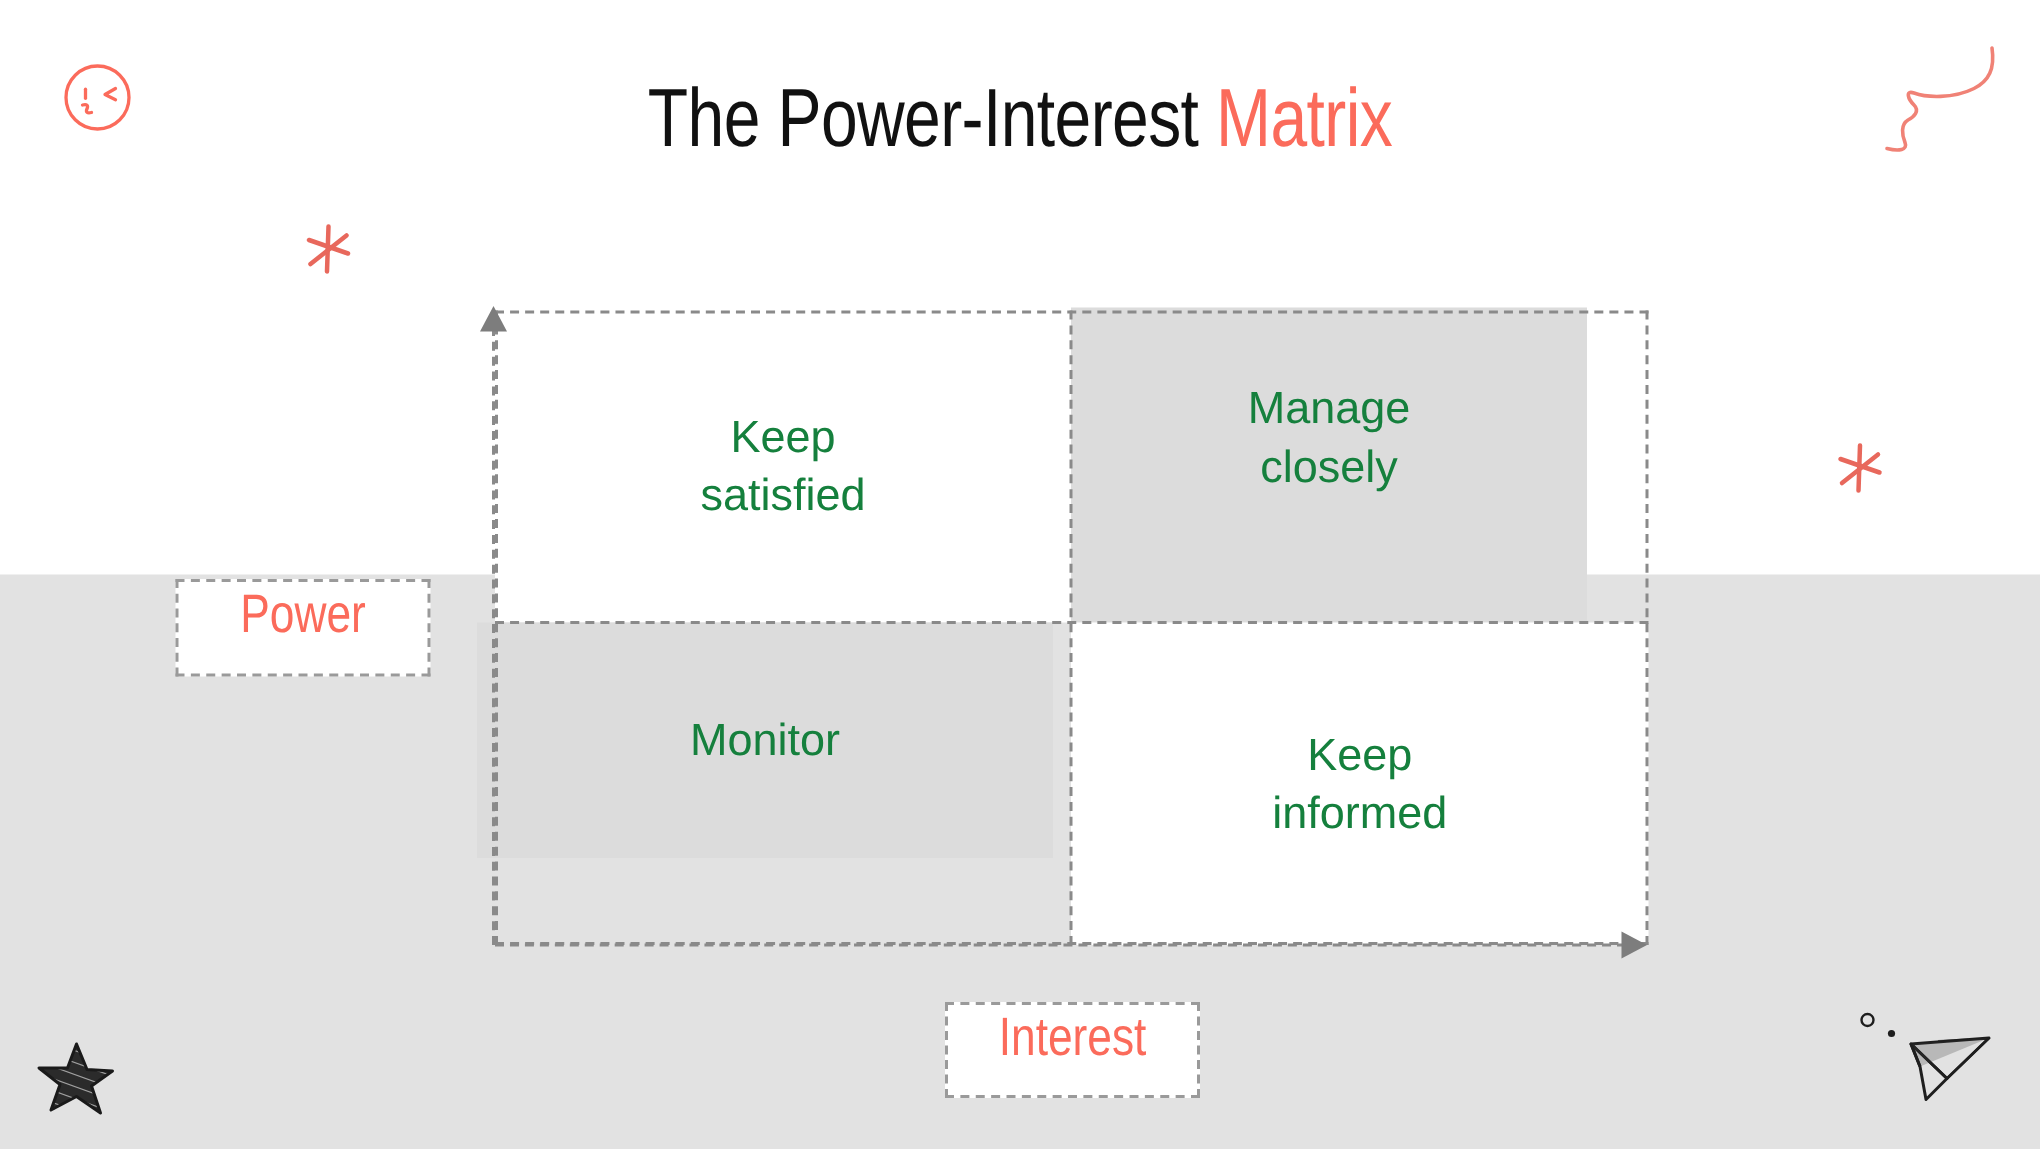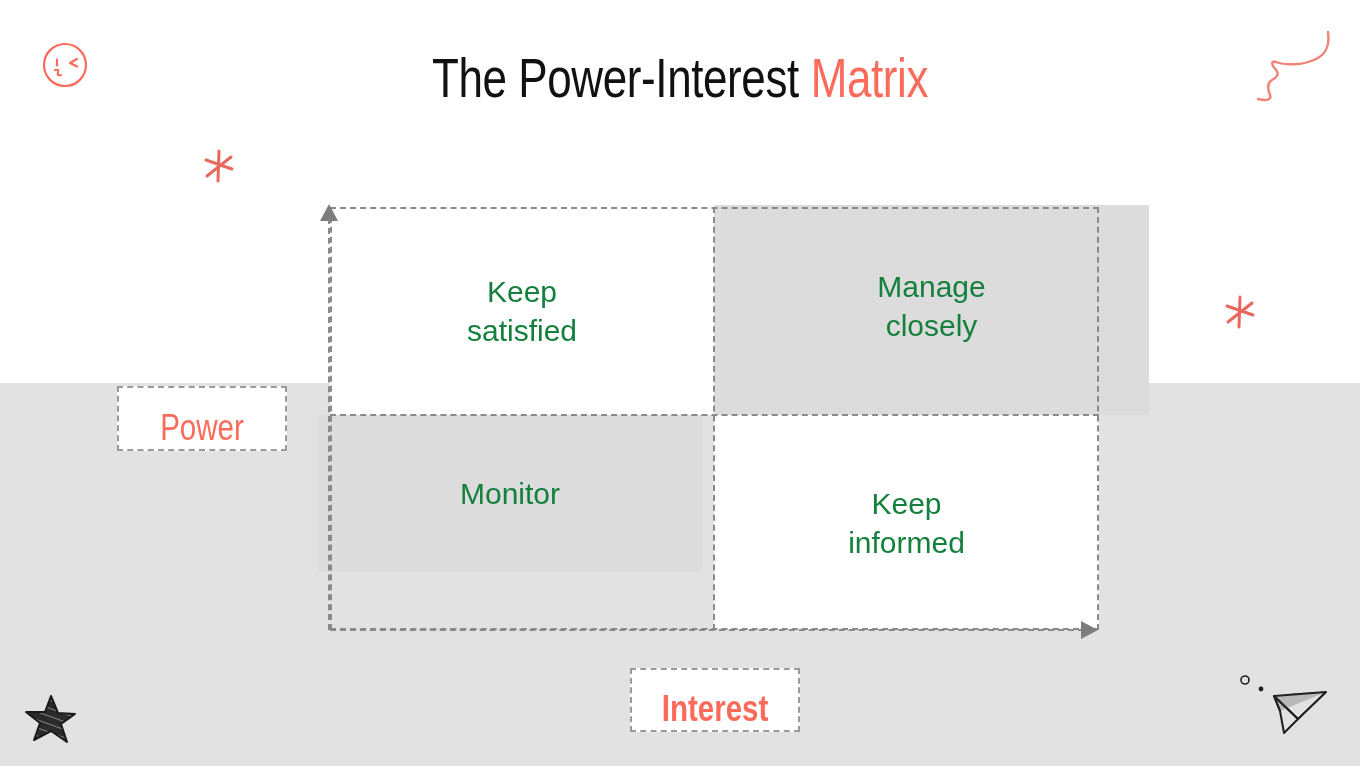--- a/index.html
+++ b/index.html
@@ -66,24 +66,24 @@
     color: #15803d;
     white-space: pre-line;
   }
   .quad-tl {
     left: 330px; top: 207px;
     width: 384px; height: 208px;
     background: #ffffff;
   }
   .quad-tr {
     left: 714px; top: 205px;
-    width: 435px; height: 210px;
+    width: 344px; height: 210px;
     background: #dcdcdc;
     align-items: flex-start;
-    padding-top: 62px;
+    padding-top: 48px;
   }
   .quad-bl {
     left: 318px; top: 415px;
     width: 384px; height: 157px;
     background: #dcdcdc;
   }
   .quad-br {
     left: 714px; top: 415px;
     width: 385px; height: 215px;
     background: #ffffff;
@@ -149,40 +149,40 @@
     border-left: 17px solid #7d7d7d;
   }
 
   
   .axis-label {
     position: absolute;
     box-sizing: border-box;
     background: #ffffff;
     border: 2px dashed #9a9a9a;
     display: flex;
-    align-items: flex-end;
+    align-items: flex-start;
     justify-content: center;
     font-family: "Liberation Sans Narrow", "Liberation Sans", sans-serif;
     color: #fb6b5b;
     font-size: 36px;
     letter-spacing: 0px;
     white-space: nowrap;
   }
   .axis-label span {
     display: inline-block;
     transform: scaleX(0.82);
     transform-origin: 50% 50%;
   }
   .label-power {
     left: 117px; top: 386px;
     width: 170px; height: 65px;
   }
   .label-interest {
     left: 630px; top: 668px;
-    width: 170px; height: 64px; font-weight: bold;
+    width: 170px; height: 64px;
   }
 
   
   .deco {
     position: absolute;
     pointer-events: none;
   }
   .deco-face      { left: 40px;   top: 40px;  width: 50px;  height: 50px; }
   .deco-squiggle  { left: 1246px; top: 28px;  width: 92px;  height: 82px; }
   .deco-star-tl   { left: 198px;  top: 144px; width: 42px;  height: 44px; }

